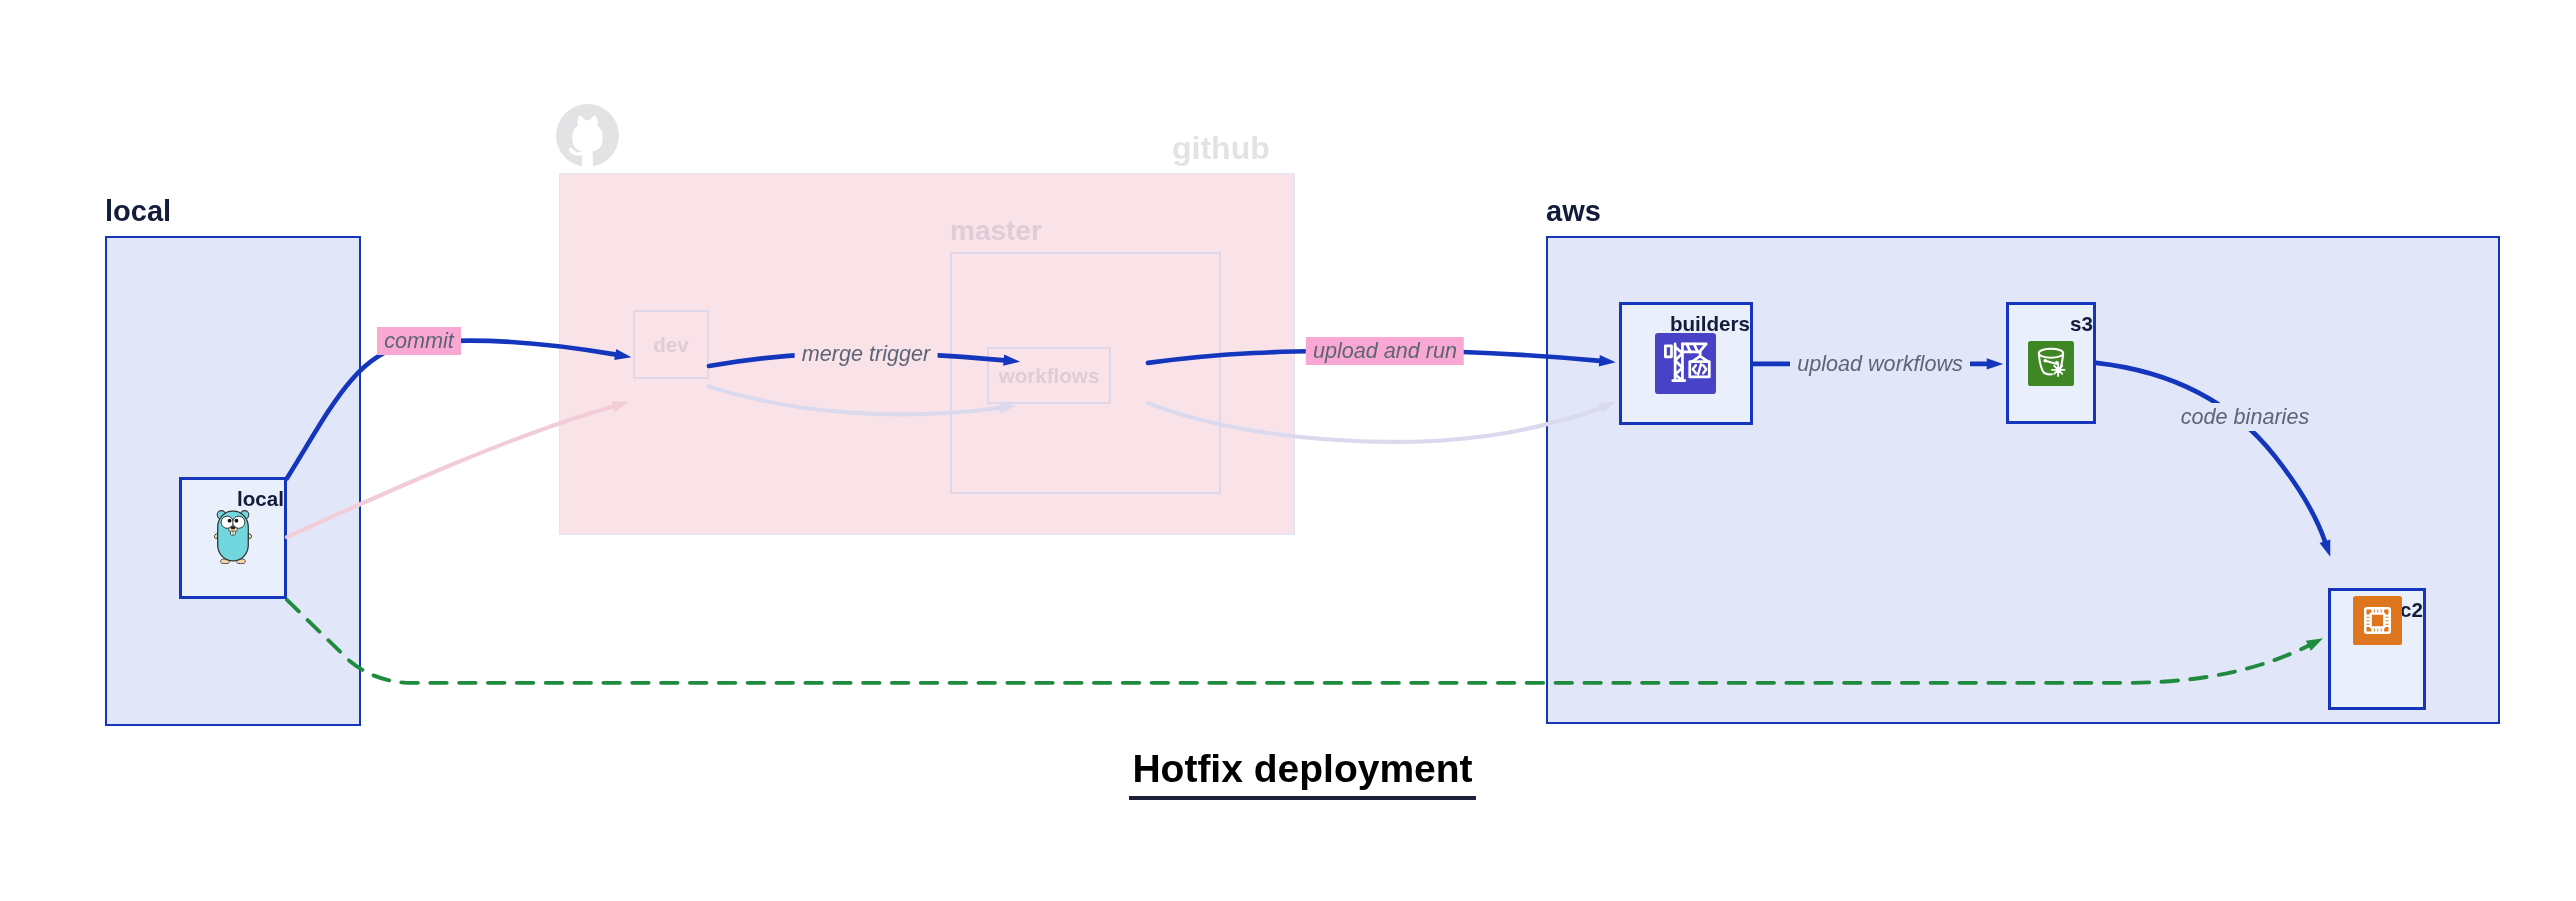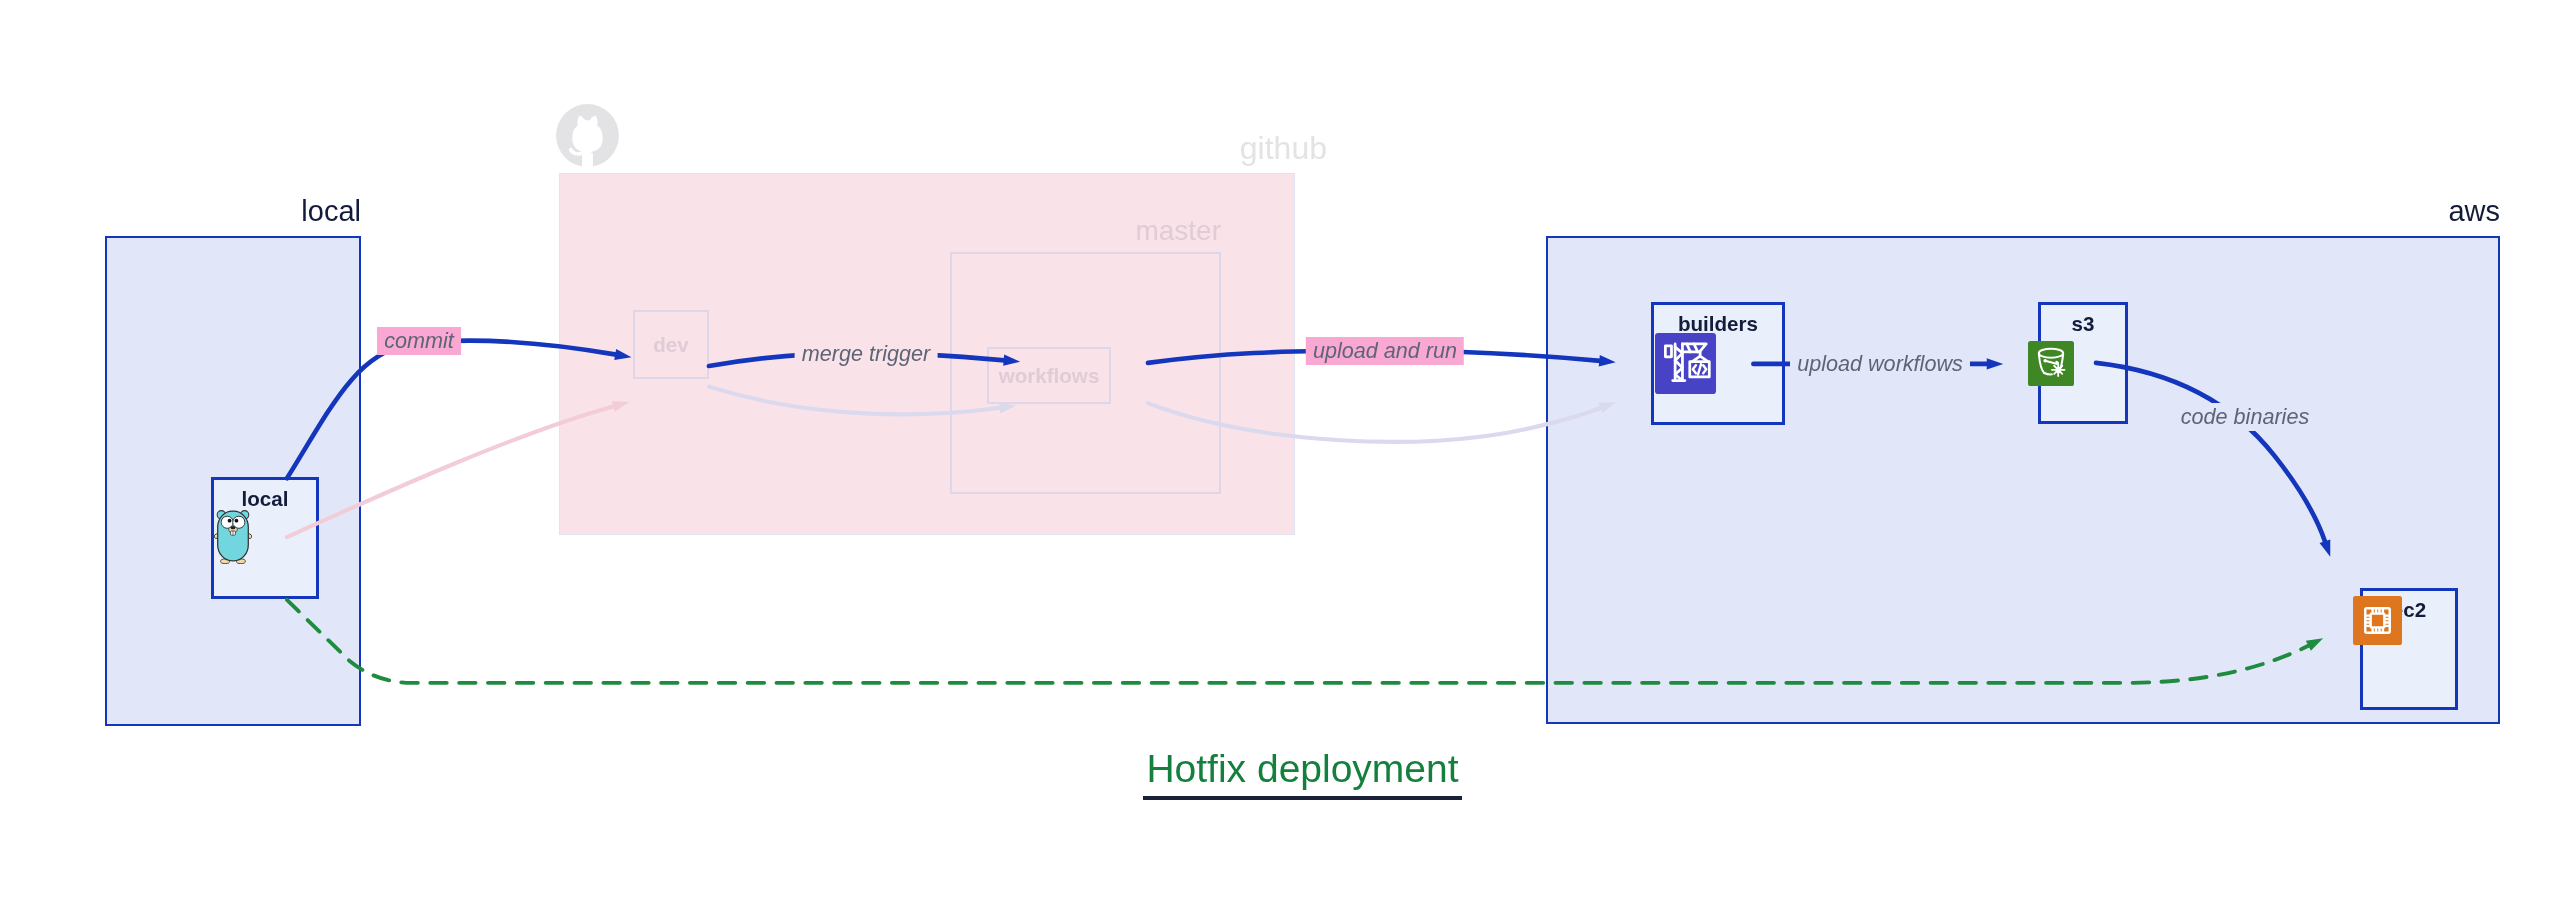--- a/index.html
+++ b/index.html
@@ -43,36 +43,35 @@
     box-sizing:border-box;
   }
   .ghost-subregion{
     position:absolute;
     border:2.1px solid var(--c-faded-border);
     background:transparent;
     box-sizing:border-box;
   }
   .region-label{
     position:absolute;
-    text-align:right;
+    text-align:left;
     font-size:29px;
-    font-weight:400;
+    font-weight:700;
     color:var(--c-dark-text);
     white-space:nowrap;
   }
   .ghost-label{color:var(--c-ghost-gray);font-size:32px}
   .faded-label{color:var(--c-faded-text);font-size:28px}
   
   .node{
     position:absolute;
     background:var(--c-node-fill);
     border:3.6px solid var(--c-accent-blue);
     box-sizing:border-box;
-    text-align:center;
-    margin-left:32px;
+    text-align:right;
   }
   .node-label{
     margin-top:7.2px;
     font-size:20.6px;
     font-weight:bold;
     color:var(--c-dark-text);
   }
   .ghost-node{
     position:absolute;
     border:2.1px solid var(--c-faded-border);
@@ -104,22 +103,22 @@
   .bg-white{background:#f9a8d4}
   .bg-pink{background:var(--c-github-fill)}
   .bg-lav{background:var(--c-region-fill)}
   
   .title-wrap{
     position:absolute;left:1045px;top:747px;width:515px;
     text-align:center;z-index:60;
   }
   .title-text{
     display:inline-block;
-    font-size:39px;font-weight:400;
-    color:#15803d;
+    font-size:39px;font-weight:700;
+    color:#000000;
     border-bottom:4.1px solid #1a2138;
     padding:0 3.1px 5.2px 3.1px;
     white-space:nowrap;
   }
   .z10{z-index:10}.z20{z-index:20}.z30{z-index:30}
 </style>
 </head>
 <body>
 
 <div class="region z10" style="left:105px;top:236px;width:256px;height:490px"></div>

